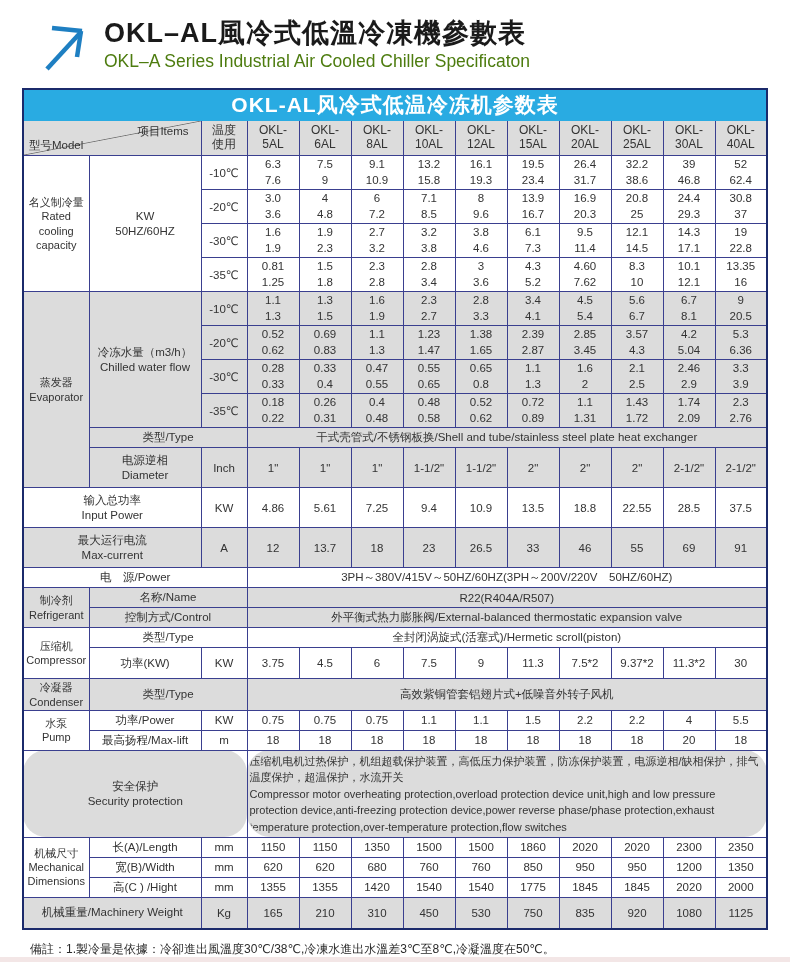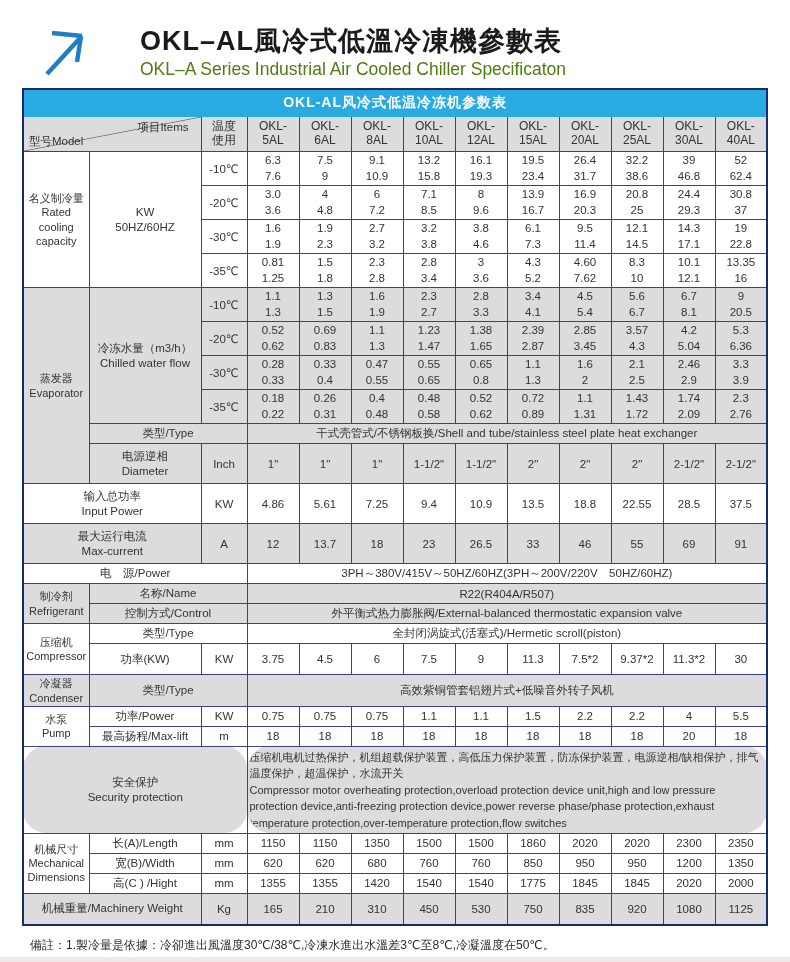--- a/index.html
+++ b/index.html
@@ -2,34 +2,34 @@
 <html><head>
 <meta charset="utf-8">
 <style>
   html,body{margin:0;padding:0;background:#ffffff;}
   body{
     width:790px;height:962px;position:relative;
     font-family:"Liberation Sans","DejaVu Sans",sans-serif;
     color:#333;-webkit-font-smoothing:antialiased;
   }
   
-  .page-header{display:flex;align-items:flex-end;padding:10px 0 0 34px;height:70px;gap:36px;}
+  .page-header{display:flex;align-items:center;padding:10px 0 0 34px;height:70px;}
   .logo{width:62px;height:58px;flex:0 0 62px;margin-top:2px;}
   .title-block{margin-left:8px;}
   .title-zh{font-size:27px;font-weight:600;color:#1a1a1a;letter-spacing:1px;line-height:1.15;}
   .title-en{font-size:17.5px;font-weight:500;color:#4d7c0f;margin-top:2px;}
   
   .spec-wrap{margin:8px 22px 0 22px;}
   table.spec{
     width:746px;border-collapse:collapse;table-layout:fixed;
     border:2px solid #1b2a6b;font-size:11.5px;color:#333;
   }
   table.spec td{border:1px solid #3a3f8f;text-align:center;vertical-align:middle;padding:1px 2px;overflow:hidden;}
   tr.banner-row td{
-    background:#29abe2;color:#fff;font-size:14px;font-weight:600;
+    background:#29abe2;color:#fff;font-size:21px;font-weight:600;
     letter-spacing:1px;height:24px;border:1px solid #29abe2;
   }
   tr.hdr td{background:#dcdcdc;height:32px;line-height:1.15;font-size:12px;}
   .pre{white-space:pre-line;line-height:1.25;}
   tr.gray td{background:#dcdcdc;}
   tr.white td{background:#ffffff;}
   td.num div{line-height:1.35;}
   .h18 td{height:17px;}
   .h30 td{height:28px;}
   .h32 td{height:31px;}

